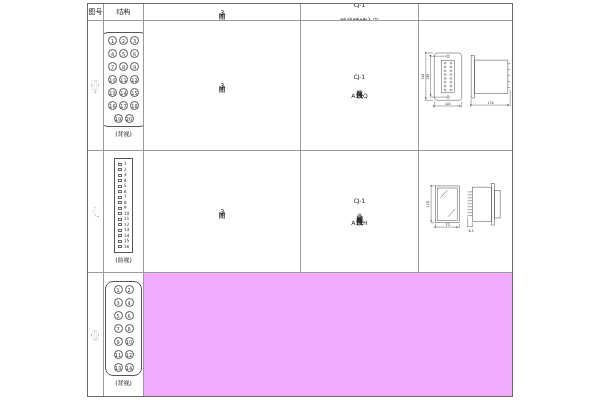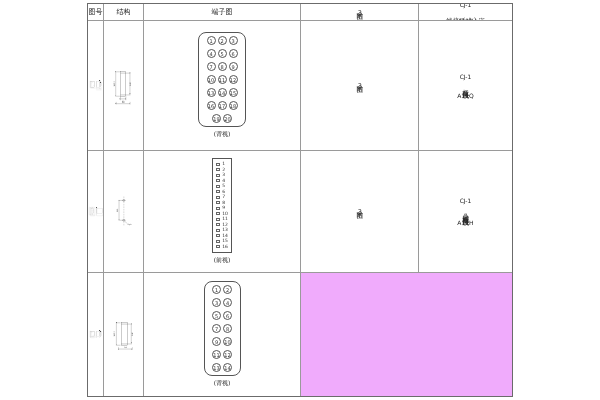--- a/index.html
+++ b/index.html
@@ -35,21 +35,20 @@
   svg text{fill:#222;stroke:none;}
 </style>
 </head>
 <body>
 
 <div class="sheet">
   <div class="grid">
 
     <div class="cell head">图号</div>
     <div class="cell head">结构</div>
-    <div class="cell head">端子图</div>
 
     <div class="cell figcell">
       <span class="vtext">附图3</span>
     </div>
     <div class="cell structcell">
       <span>CJ-1</span>
       <span class="vtext chars">嵌入式后接线</span>
       <span>A11K</span>
     </div>
     <div class="cell drawcell">

